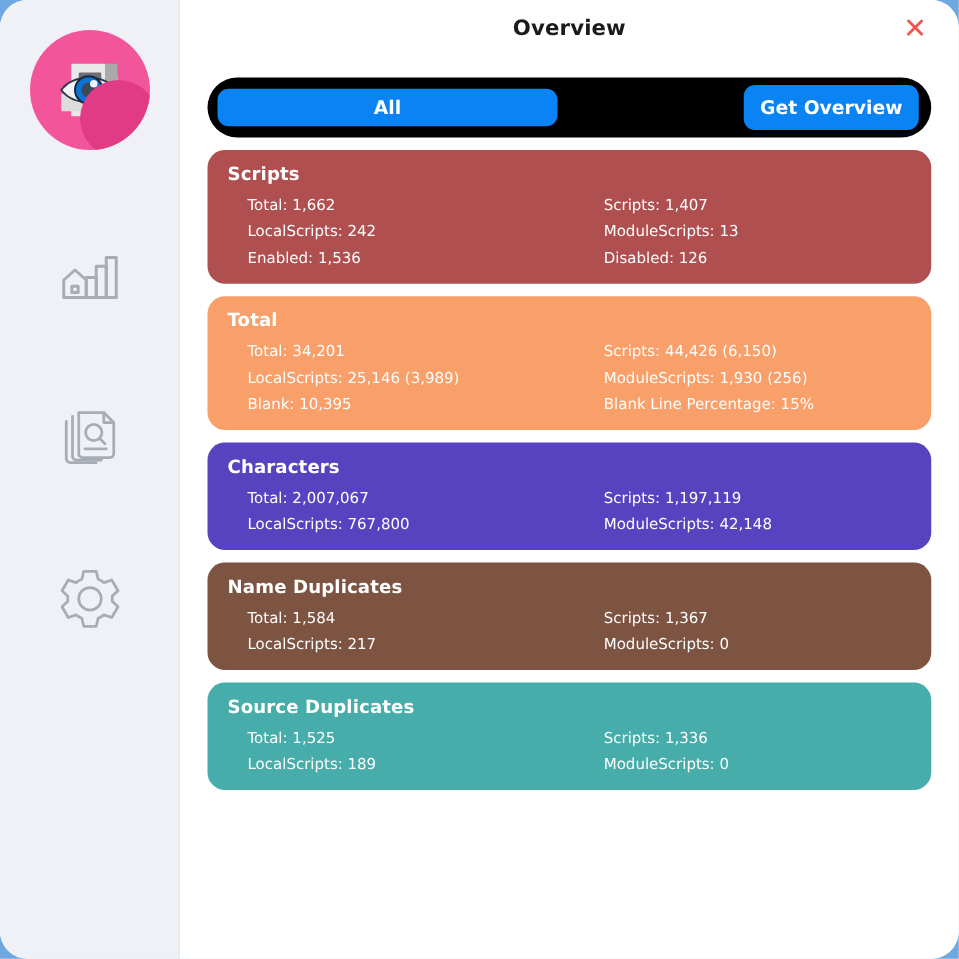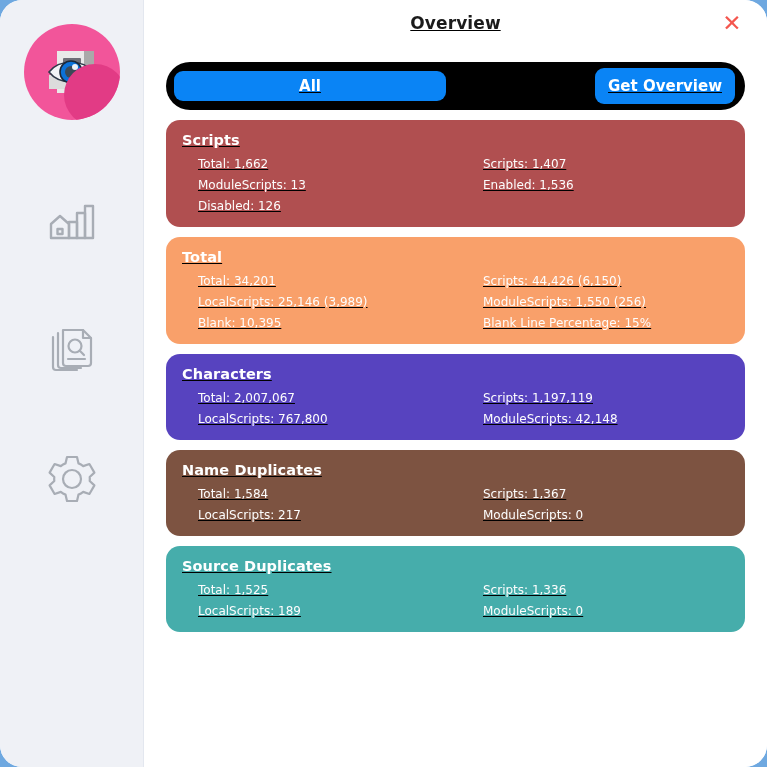--- a/index.html
+++ b/index.html
@@ -74,21 +74,20 @@
   }
 
   
   .main {
     flex: 1 1 auto;
     position: relative;
     background: #ffffff;
     display: flex;
     flex-direction: column;
     overflow: hidden;
-    text-decoration: underline;
   }
 
   .titlebar {
     height: 46px;
     flex: 0 0 46px;
     position: relative;
     display: flex;
     align-items: center;
     justify-content: center;
   }
@@ -263,32 +262,33 @@
       <button class="btn-all">All</button>
       <button class="btn-overview">Get Overview</button>
     </div>
 
     <div class="cards">
         <div class="card" style="background: rgb(176, 79, 80);">
           <div class="card-title">Scripts</div>
           <div class="card-grid">
             <div class="stat">Total: 1,662</div>
             <div class="stat">Scripts: 1,407</div>
+            <div class="stat">LocalScripts: 242</div>
             <div class="stat">ModuleScripts: 13</div>
             <div class="stat">Enabled: 1,536</div>
             <div class="stat">Disabled: 126</div>
           </div>
         </div>
         <div class="card" style="background: rgb(249, 160, 106);">
           <div class="card-title">Total</div>
           <div class="card-grid">
             <div class="stat">Total: 34,201</div>
             <div class="stat">Scripts: 44,426 (6,150)</div>
             <div class="stat">LocalScripts: 25,146 (3,989)</div>
-            <div class="stat">ModuleScripts: 1,550 (256)</div>
+            <div class="stat">ModuleScripts: 1,930 (256)</div>
             <div class="stat">Blank: 10,395</div>
             <div class="stat">Blank Line Percentage: 15%</div>
           </div>
         </div>
         <div class="card" style="background: rgb(87, 67, 191);">
           <div class="card-title">Characters</div>
           <div class="card-grid">
             <div class="stat">Total: 2,007,067</div>
             <div class="stat">Scripts: 1,197,119</div>
             <div class="stat">LocalScripts: 767,800</div>

